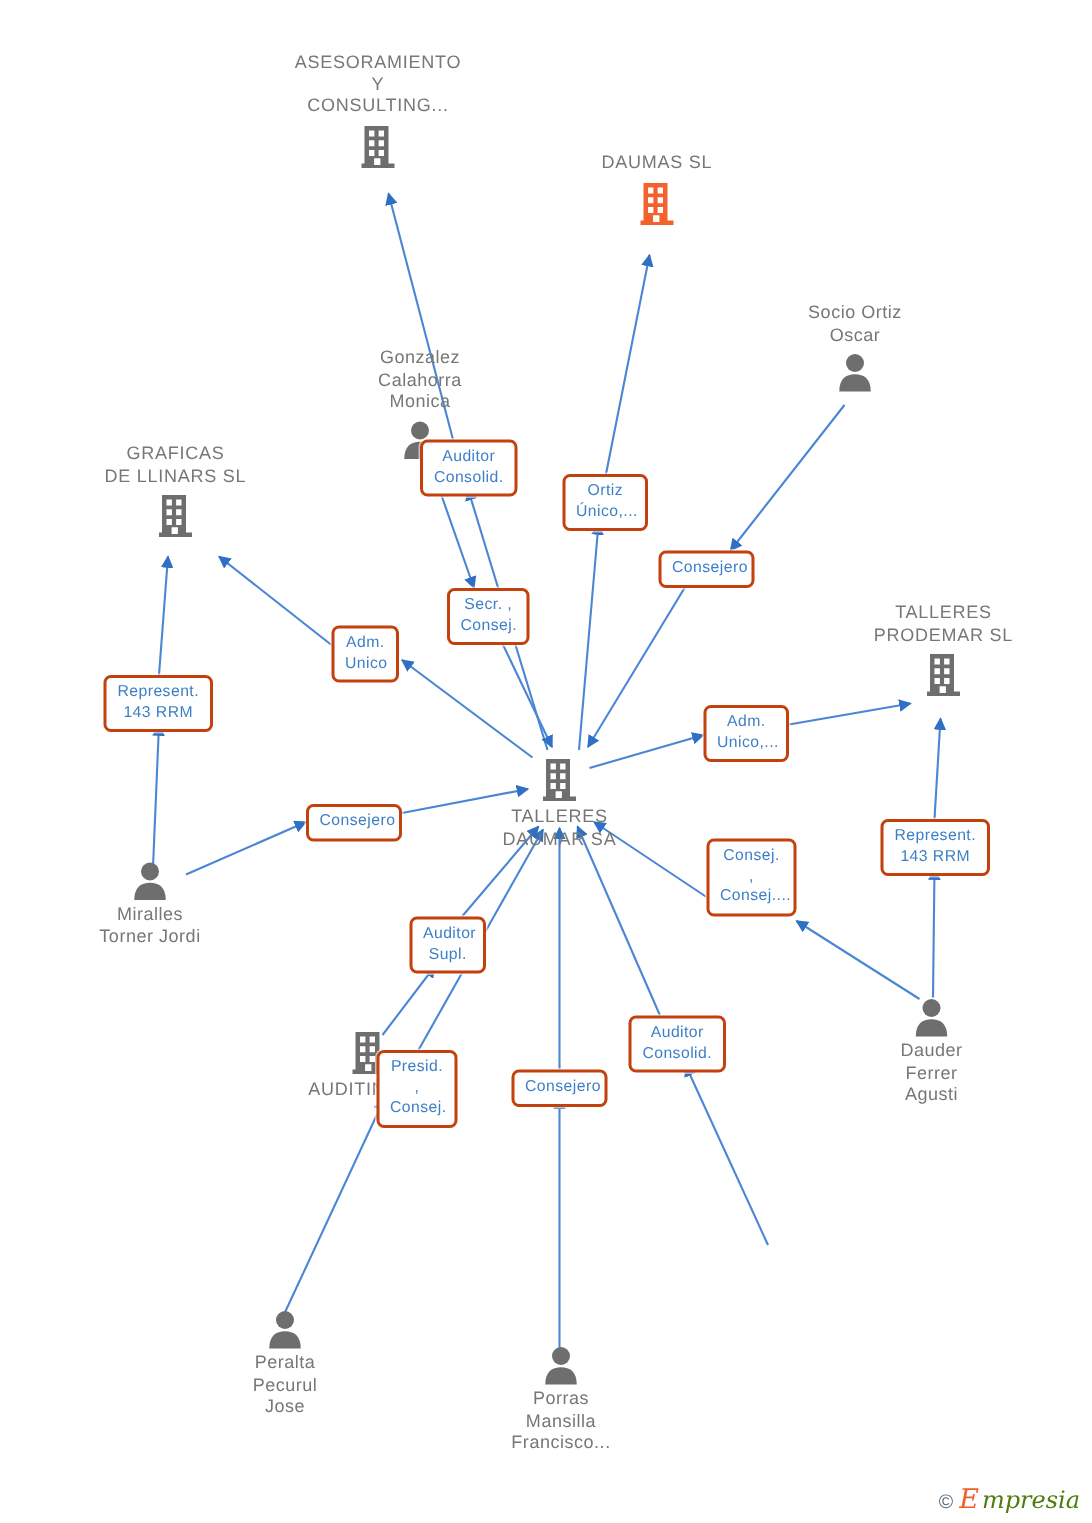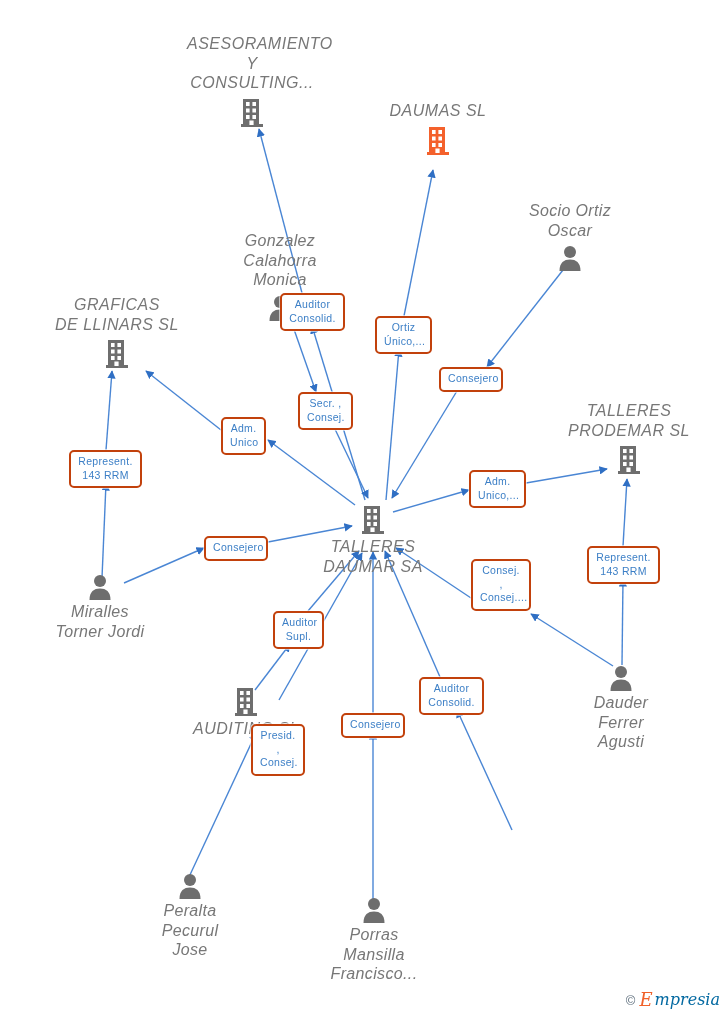--- a/index.html
+++ b/index.html
@@ -33,25 +33,24 @@
     line-height: 1.22;
   }
   .node-icon {
     display: block;
     margin: 0 auto;
     line-height: 0;
   }
   .node-label {
     display: block;
     margin-top: 1px;
-    font-size: 16px;
+    font-size: 12px;
     color: #777777;
     letter-spacing: 0.35px;
     white-space: pre-line;
-    font-style: italic;
   }
   .node-label.company {
     letter-spacing: 0.5px;
   }
   .rel-box {
     position: absolute;
     box-sizing: border-box;
     border: 2px solid #c2410c;
     border-radius: 5px;
     background: #ffffff;
@@ -78,21 +77,21 @@
     font-size: 13px;
   }
   #watermark .wm-e {
     color: #f0612a;
     font-family: "DejaVu Serif", serif;
     font-style: italic;
     font-size: 18px;
     line-height: 1;
   }
   #watermark .wm-rest {
-    color: #0369a1;
+    color: #4d7c0f;
     font-family: "DejaVu Serif", serif;
     font-style: italic;
     font-size: 16px;
     line-height: 1;
     margin-left: -2px;
   }
 </style>
 </head>
 <body>
 
@@ -391,21 +390,21 @@
 
   <div class="rel-box" style="left:471px; top:559px; width:60px;">Consej. ,
 Consej....</div>
 
   <div class="rel-box" style="left:273px; top:611px; width:51px;">Auditor
 Supl.</div>
 
   <div class="rel-box" style="left:419px; top:677px; width:65px;">Auditor
 Consolid.</div>
 
-  <div class="rel-box" style="left:251px; top:700px; width:54px;margin-top:24px;">Presid. ,
+  <div class="rel-box" style="left:251px; top:700px; width:54px;">Presid. ,
 Consej.</div>
 
   <div class="rel-box" style="left:341px; top:713px; width:64px;">Consejero</div>
 
   <div id="watermark">
     <span class="wm-c">©</span>
     <span class="wm-e">E</span>
     <span class="wm-rest">mpresia</span>
   </div>
 

